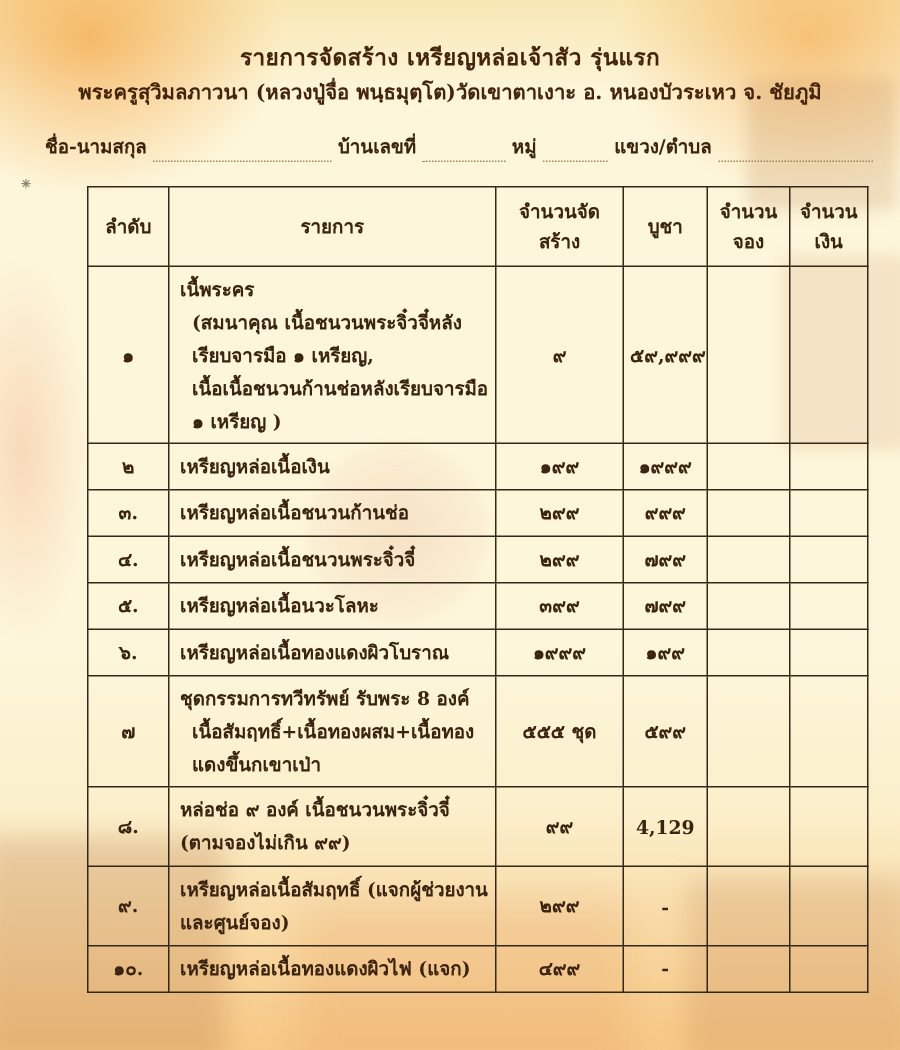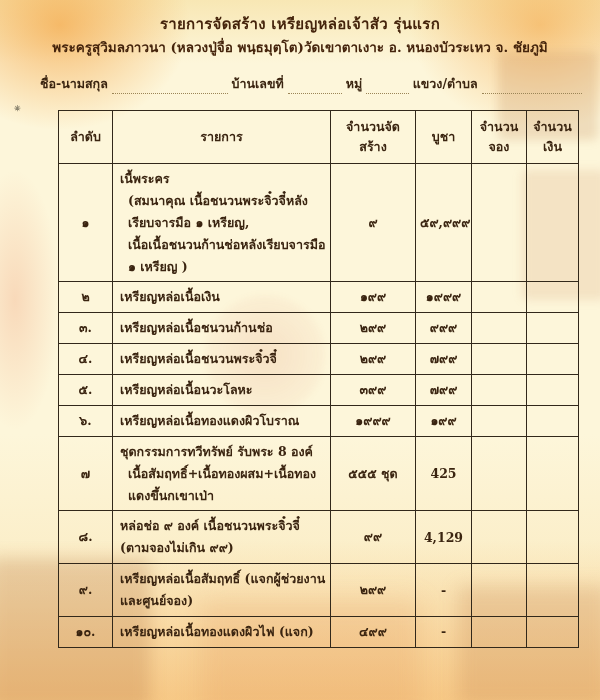--- a/index.html
+++ b/index.html
@@ -27,26 +27,26 @@
   .ph { border-radius:6px; filter:blur(5px); }
   .ph-tr { right:2px; top:52px; width:100px; height:88px; background:rgba(185,118,66,.20); }
   .ph-r  { right:-6px; top:170px; width:84px; height:130px; background:rgba(198,128,80,.16); }
   .ph-circle { left:205px; top:295px; width:120px; height:120px; border-radius:50%;
     background:radial-gradient(circle, rgba(205,90,60,.13), rgba(205,90,60,0)); filter:blur(3px); }
   .ph-bl { left:-10px; bottom:-8px; width:160px; height:150px; background:rgba(175,108,58,.24); filter:blur(8px); }
   .ph-bc { left:200px; bottom:-20px; width:220px; height:120px; background:rgba(220,140,80,.18); filter:blur(12px); }
   .ph-br { right:-8px; bottom:-6px; width:150px; height:120px; background:rgba(188,120,68,.22); filter:blur(9px); }
 
   
-  .title-block { position:relative; padding-top:12px; text-align:center; }
+  .title-block { position:relative; padding-top:26px; text-align:center; }
   .doc-title { font-size:15px; letter-spacing:.3px; color:#45240c; }
   .doc-subtitle { font-size:13.5px; margin-top:0; color:#45240c; }
 
   
-  .form-area { position:relative; margin:16px 14px 0 40px; font-size:12.5px; }
+  .form-area { position:relative; margin:16px 14px 0 30px; font-size:12.5px; }
   .form-line { display:flex; align-items:flex-end; margin-bottom:16px; }
   .form-line .lbl { white-space:nowrap; }
   .dots { border-bottom:1.5px dotted #9b8557; height:14px; min-width:20px; margin:0 4px; }
   .g1{flex-grow:3;} .g2{flex-grow:1.4;} .g3{flex-grow:1.1;} .g4{flex-grow:2.6;}
   .g5{flex-grow:2.1;} .g6{flex-grow:2.1;} .g7{flex-grow:1.6;} .g8{flex-grow:2.6;}
 
   
   .table-wrap { position:relative; margin:6px 22px 0 58px; }
   table { border-collapse:collapse; width:520px; table-layout:fixed; font-size:12.5px; }
   th, td { border:1.3px solid #32281a; }
@@ -180,21 +180,21 @@
             <td class="c-center"></td>
             <td class="c-center"></td>
           </tr>
           <tr>
             <td class="c-center">๗</td>
             <td class="c-item-cell">
               <div class="item-line">ชุดกรรมการทวีทรัพย์ รับพระ 8 องค์</div>
               <div class="item-line cont">เนื้อสัมฤทธิ์+เนื้อทองผสม+เนื้อทองแดงขึ้นกเขาเป่า</div>
             </td>
             <td class="c-center">๕๕๕ ชุด</td>
-            <td class="c-center">425</td>
+            <td class="c-center">๕๙๙</td>
             <td class="c-center"></td>
             <td class="c-center"></td>
           </tr>
           <tr>
             <td class="c-center">๘.</td>
             <td class="c-item-cell">
               <div class="item-line">หล่อช่อ ๙ องค์ เนื้อชนวนพระจิ๋วจี๋ (ตามจองไม่เกิน ๙๙)</div>
             </td>
             <td class="c-center">๙๙</td>
             <td class="c-center">4,129</td>

